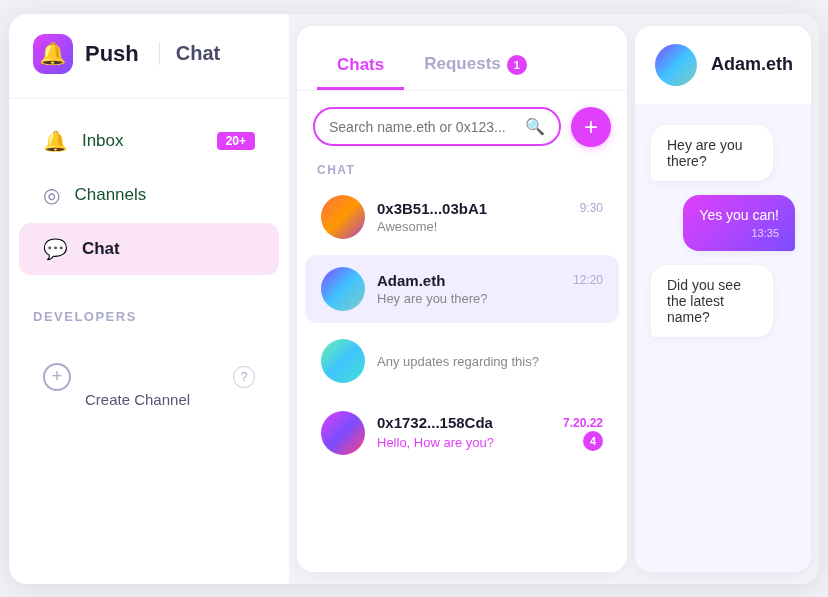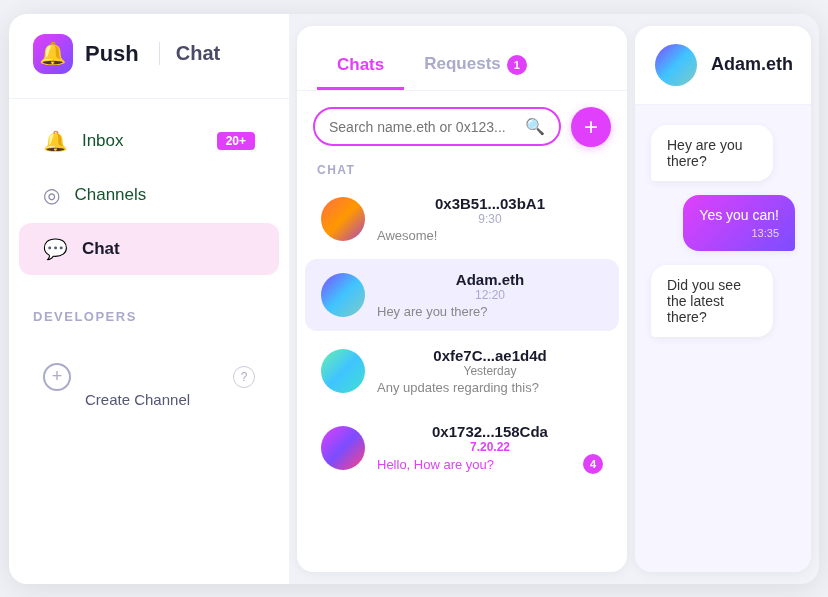--- a/index.html
+++ b/index.html
@@ -270,21 +270,20 @@
     .avatar-3 { background: linear-gradient(135deg, #69f0ae, #40c4ff, #40e0d0); }
     .avatar-4 { background: linear-gradient(135deg, #e040fb, #7c4dff, #ff4081); }
     .chat-info {
       flex: 1;
       min-width: 0;
     }
     .chat-name-row {
       display: flex;
       align-items: center;
       justify-content: space-between;
-      flex-direction: column;
     }
     .chat-name {
       font-size: 15px;
       font-weight: 600;
       color: #1a1a2e;
     }
     .chat-time {
       font-size: 12px;
       color: #aaaacc;
       white-space: nowrap;
@@ -451,24 +450,20 @@
             <span class="chat-name">Adam.eth</span>
             <span class="chat-time">12:20</span>
           </div>
           <div class="chat-preview">Hey are you there?</div>
         </div>
       </div>
 
       <div class="chat-item">
         <div class="avatar avatar-3"></div>
         <div class="chat-info">
-          <div class="chat-name-row">
-            <span class="chat-name">0xfe7C...ae1d4d</span>
-            <span class="chat-time yesterday">Yesterday</span>
-          </div>
           <div class="chat-preview">Any updates regarding this?</div>
         </div>
       </div>
 
       <div class="chat-item">
         <div class="avatar avatar-4"></div>
         <div class="chat-info">
           <div class="chat-name-row">
             <span class="chat-name">0x1732...158Cda</span>
             <span class="chat-time highlight">7.20.22</span>
@@ -494,17 +489,17 @@
       </div>
 
       <div class="message-bubble sent">
         <div class="message-text">Yes you can!</div>
         <div class="message-meta">
           <span class="message-time">13:35</span>
         </div>
       </div>
 
       <div class="message-bubble">
-        <div class="message-text">Did you see the latest there?</div>
+        <div class="message-text">Did you see the latest name?</div>
       </div>
     </div>
   </div>
 </div>
 
 </body></html>

